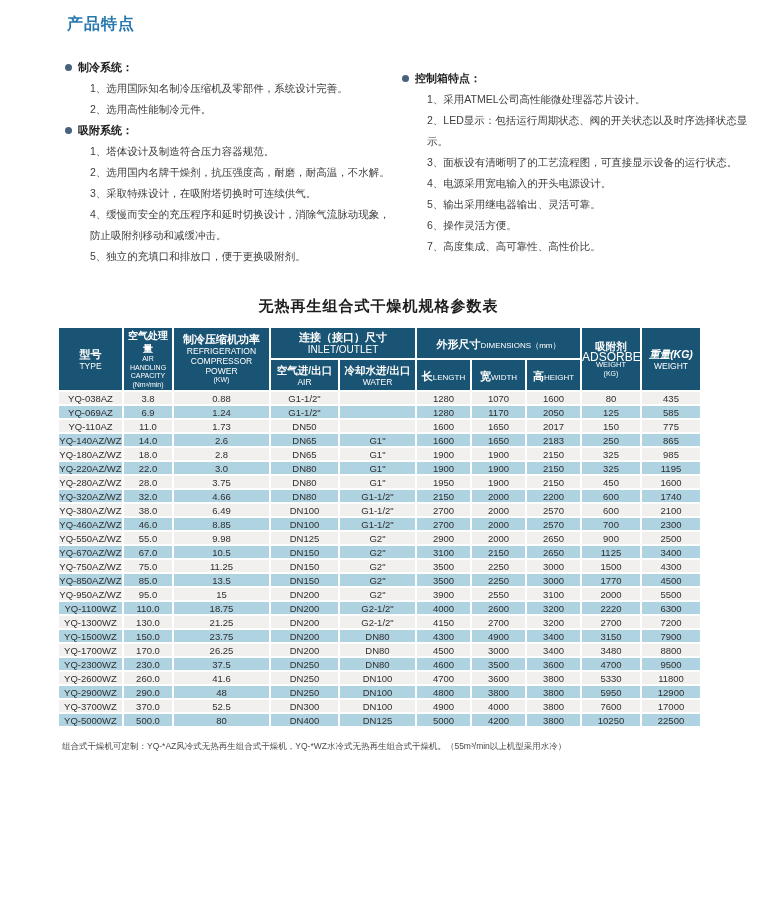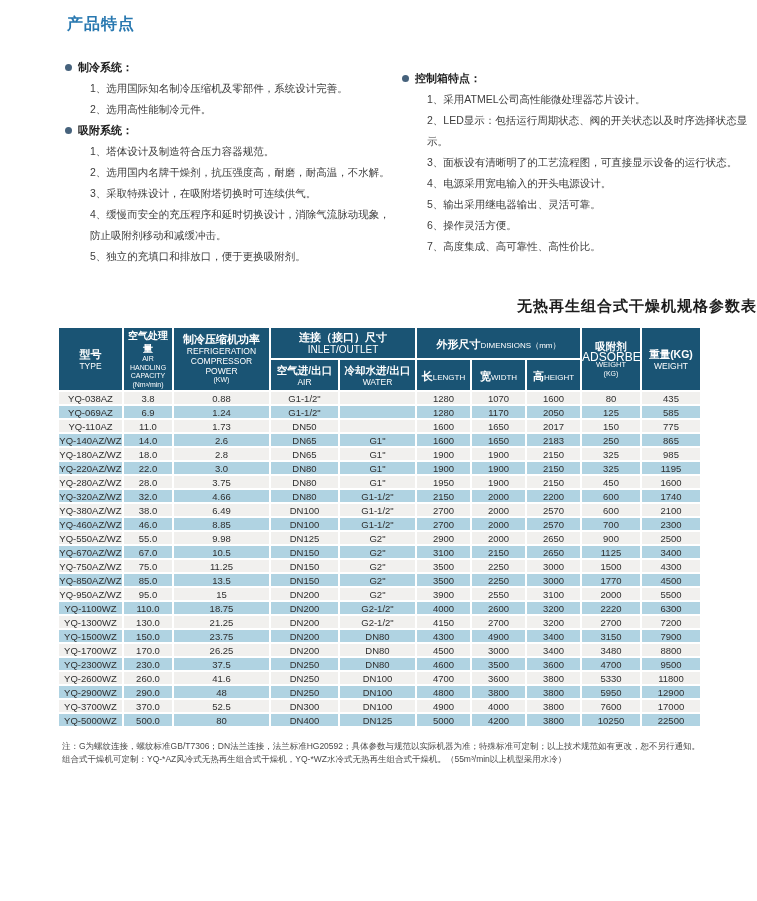--- a/index.html
+++ b/index.html
@@ -34,21 +34,21 @@
   }
   .bullet{
     width:7px;height:7px;border-radius:50%;
     background:var(--bullet);margin-right:6px;flex:none;
   }
   .feat-item{
     font-size:10.5px;color:#3c3c3c;line-height:21px;
     padding-left:25px;
   }
   .table-title{
-    margin:18px 0 10px 0;text-align:right;
+    margin:18px 0 10px 0;text-align:center;
     font-size:15px;font-weight:bold;color:#1c1c1c;
     letter-spacing:1px;
   }
   table.spec{
     margin-left:57px;width:643px;
     border-collapse:collapse;table-layout:fixed;
   }
   table.spec th,table.spec td{
     border:2px solid #ffffff;text-align:center;vertical-align:middle;padding:0;
     overflow:hidden;
@@ -147,21 +147,21 @@
       <th colspan="3">
         <span class="hz-in">外形尺寸</span><span class="he-in">DIMENSIONS（mm）</span>
       </th>
       <th rowspan="2">
         <span class="hz" style="font-size:10.5px;">吸附剂</span>
         <span class="ht" style="font-size:12px;">ADSORBENT</span>
         <span class="ht" style="font-size:7.5px;">WEIGHT</span>
         <span class="ht">(KG)</span>
       </th>
       <th rowspan="2">
-        <span class="hz" style="font-size:10.5px;">重量(KG)</span>
+        <span class="hz" style="font-size:10.5px;font-style:italic;">重量(KG)</span>
         <span class="he">WEIGHT</span>
       </th>
     </tr>
     <tr>
       <th>
         <span class="hz" style="font-size:10.5px;">空气进/出口</span>
         <span class="he">AIR</span>
       </th>
       <th>
         <span class="hz" style="font-size:10.5px;">冷却水进/出口</span>
@@ -464,15 +464,14 @@
         <td>5000</td>
         <td>4200</td>
         <td>3800</td>
         <td>10250</td>
         <td>22500</td>
       </tr>
     </tbody>
 </table>
 
 <div class="notes">
-  <div>注：G为螺纹连接，螺纹标准GB/T7306；DN法兰连接，法兰标准HG20592；具体参数与规范以实际机器为准；特殊标准可定制；以上技术规范如有更改，恕不另行通知。</div>
   <div>组合式干燥机可定制：YQ-*AZ风冷式无热再生组合式干燥机，YQ-*WZ水冷式无热再生组合式干燥机。（55m³/min以上机型采用水冷）</div>
 </div>
 
 </body></html>

